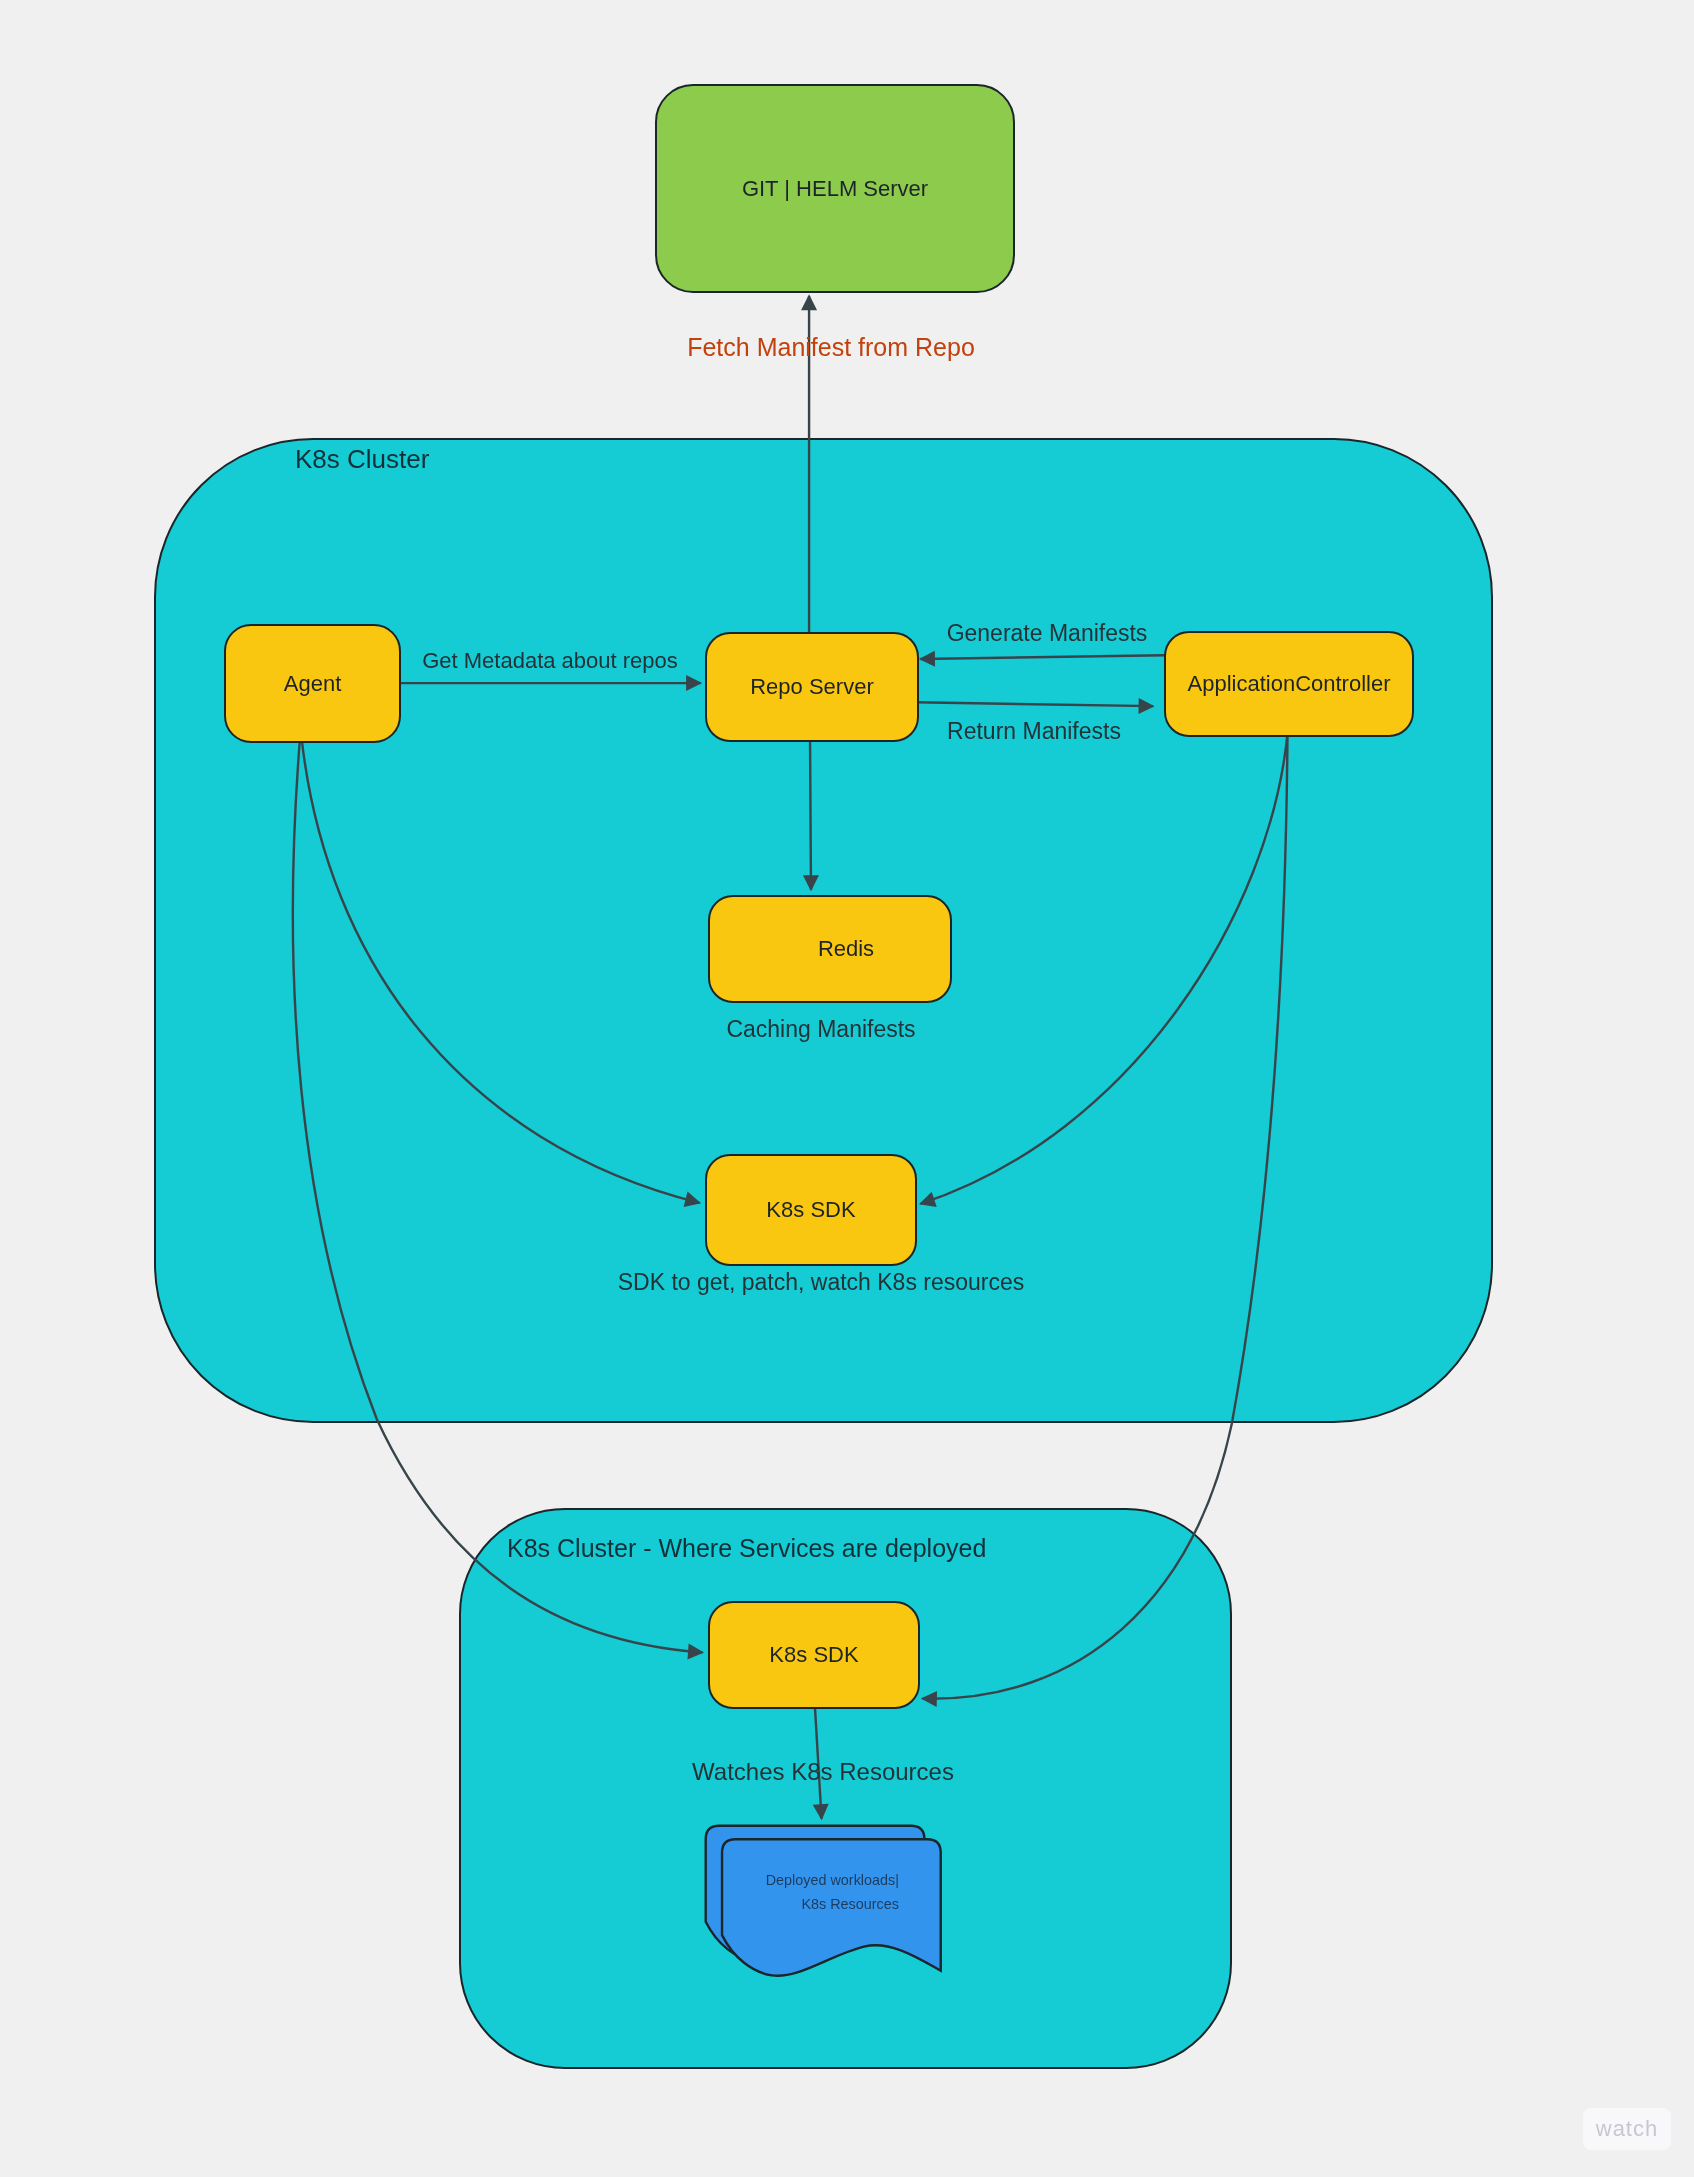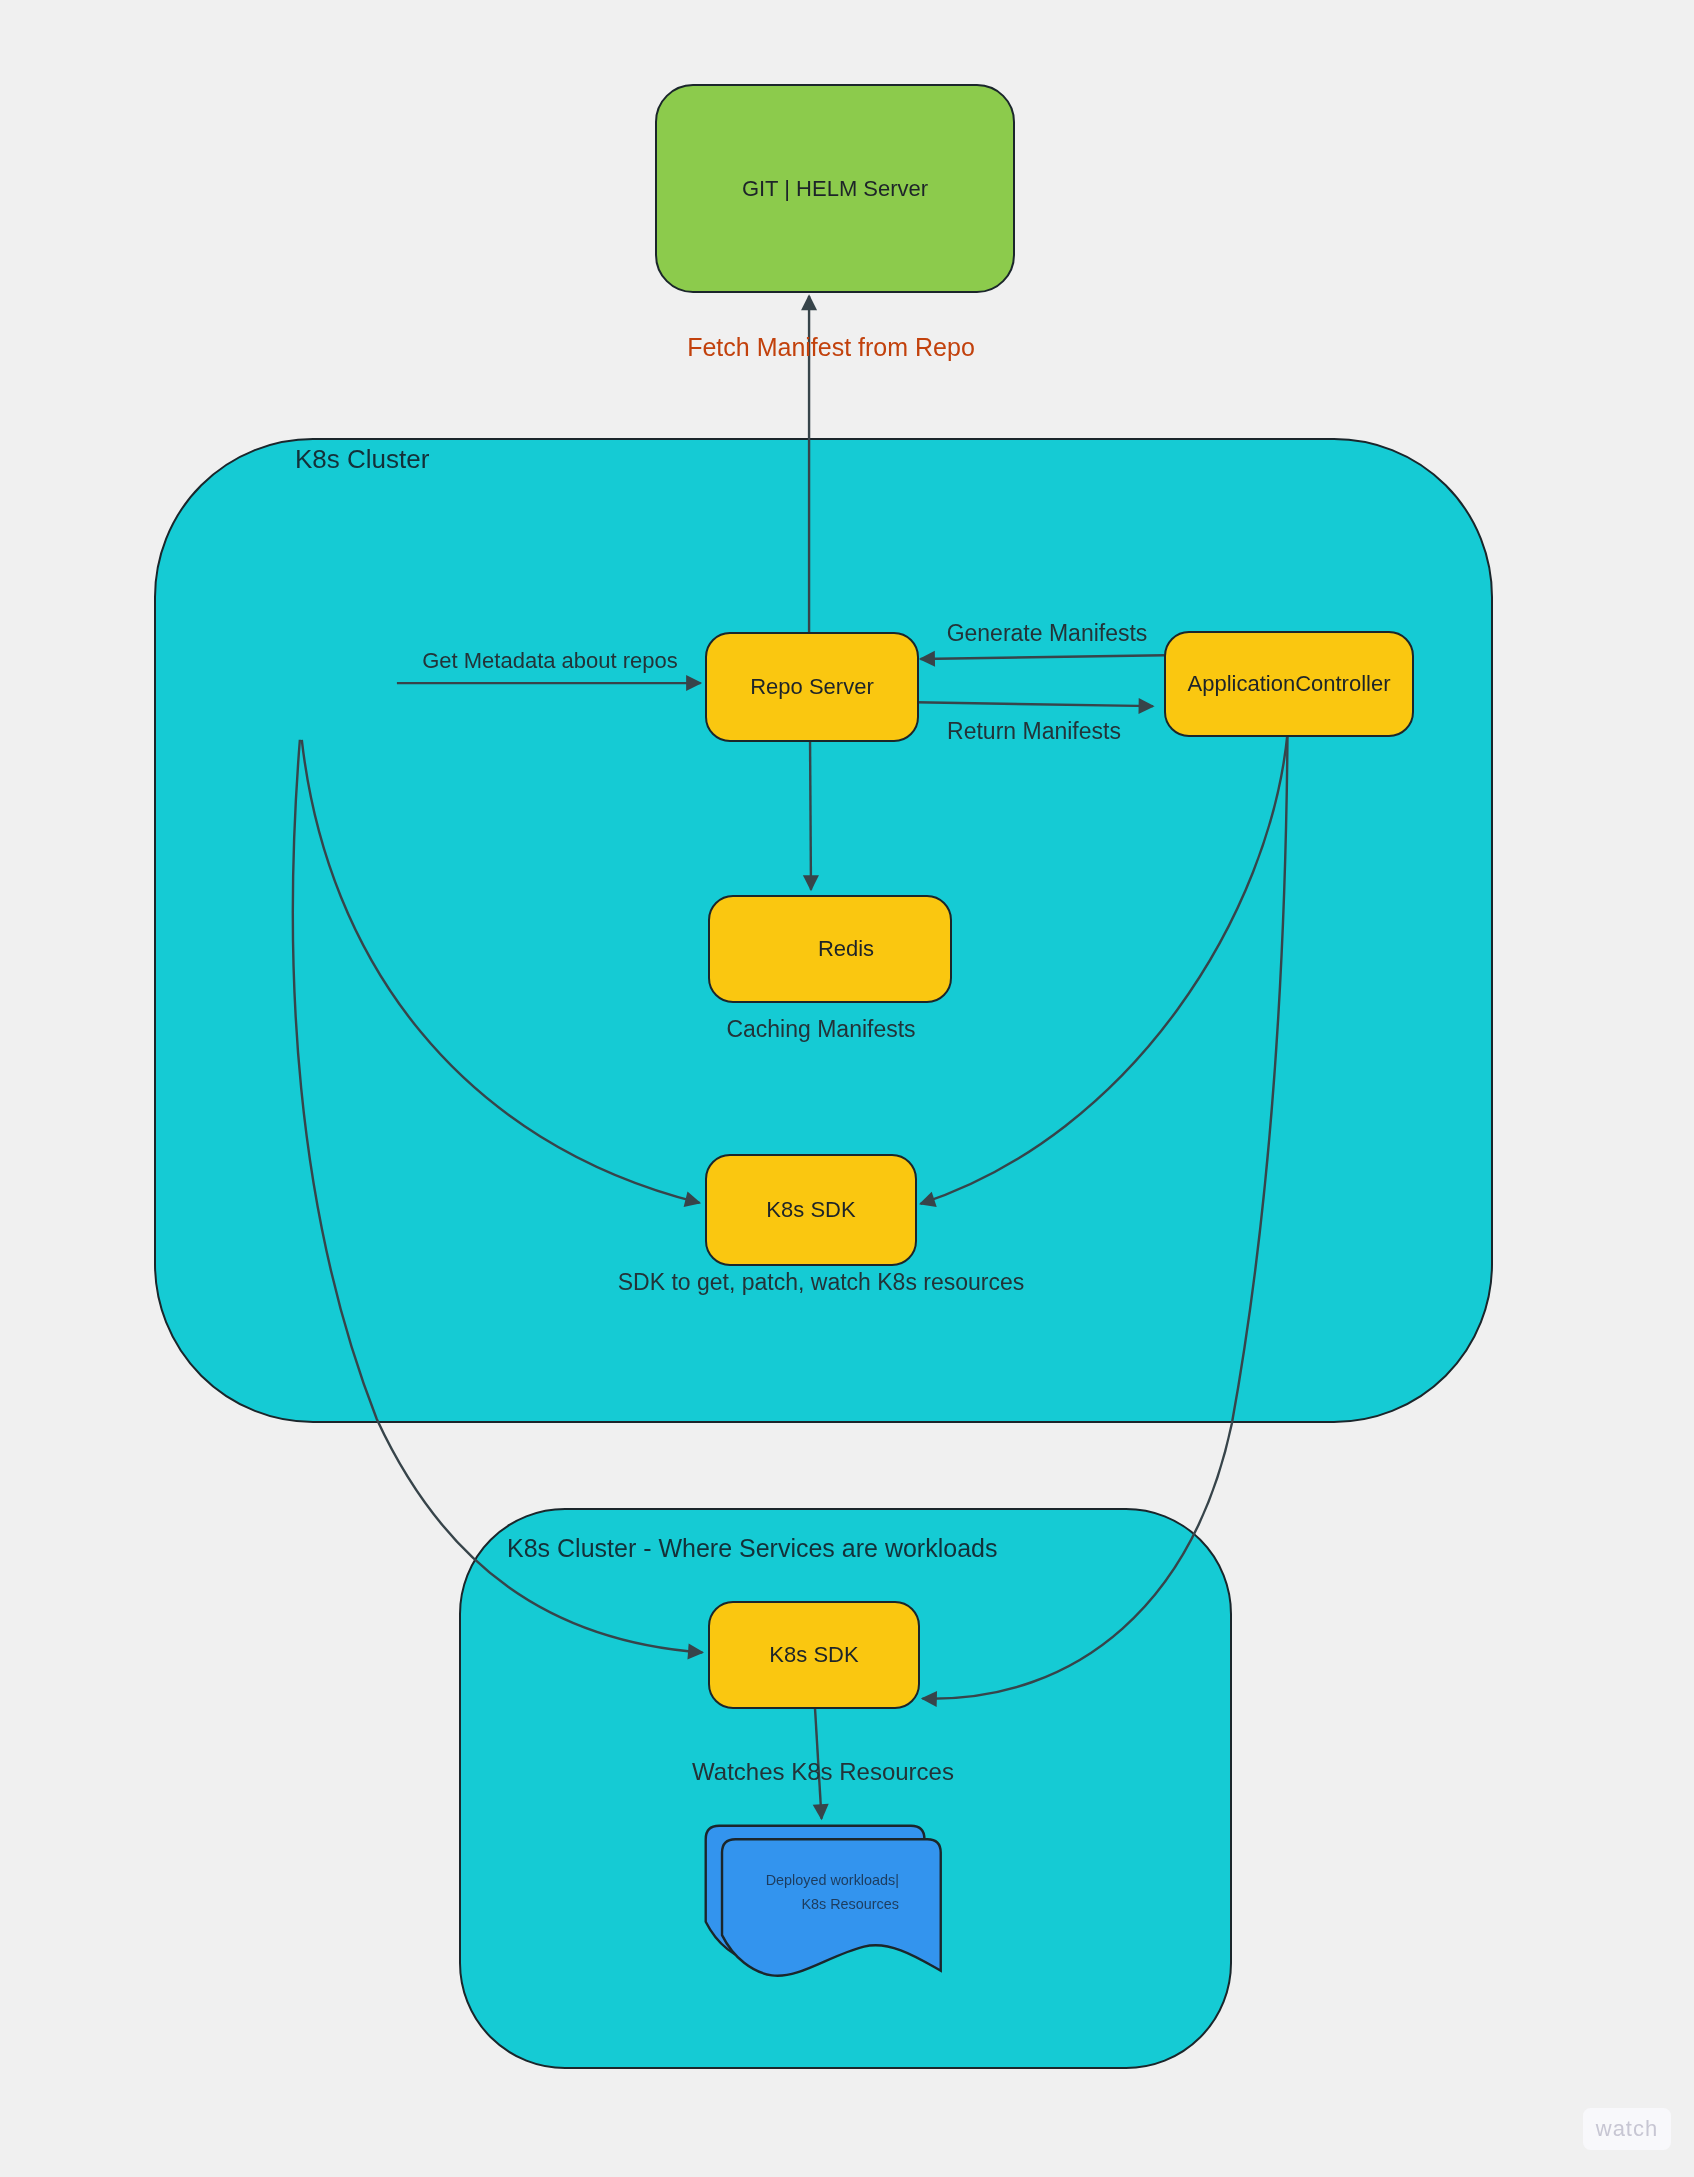--- a/index.html
+++ b/index.html
@@ -68,21 +68,21 @@
 </style>
 </head>
 <body>
 
 <div class="canvas">
 
   <div class="cluster" style="left:154px;top:438px;width:1335px;height:981px;border-radius:159px;"></div>
   <div class="cluster" style="left:459px;top:1508px;width:769px;height:557px;border-radius:106px;"></div>
 
   <div class="cluster-label" style="left:295px;top:444px;">K8s Cluster</div>
-  <div class="cluster-label" style="left:507px;top:1534px;font-size:25px;">K8s Cluster - Where Services are workloads</div>
+  <div class="cluster-label" style="left:507px;top:1534px;font-size:25px;">K8s Cluster - Where Services are deployed</div>
 
   <svg class="connectors" width="1695" height="2178" viewBox="0 0 1764 2267">
     <defs>
       <marker id="arrowhead" viewBox="0 0 12 12" refX="10" refY="6" markerUnits="userSpaceOnUse" markerWidth="20" markerHeight="20" orient="auto-start-reverse">
         <path d="M1 1 L11 6 L1 11 Z"></path>
       </marker>
     </defs>
     <path class="connector" d="M 842 658 L 842 308" marker-end="url(#arrowhead)"></path>
     <path class="connector" d="M 413 711 L 729 711" marker-end="url(#arrowhead)"></path>
     <path class="connector" d="M 1212 682 L 958 686" marker-end="url(#arrowhead)"></path>
@@ -92,20 +92,23 @@
     <path class="connector" d="M 1340 763 C 1322 950 1180 1180 958 1253" marker-end="url(#arrowhead)"></path>
     <path class="connector" d="M 312 770 C 293 1010 308 1262 392 1477 C 462 1628 570 1708 731 1720" marker-end="url(#arrowhead)"></path>
     <path class="connector" d="M 1340 763 C 1338 1010 1322 1262 1282 1482 C 1243 1665 1125 1772 960 1768" marker-end="url(#arrowhead)"></path>
     <path class="connector" d="M 848 1775 L 855 1893" marker-end="url(#arrowhead)"></path>
   </svg>
 
   <div class="node git" style="left:655px;top:84px;width:356px;height:205px;border-radius:38px;">
     <span>GIT | HELM Server</span>
   </div>
 
+  <div class="node" style="left:224px;top:624px;width:173px;height:115px;border-radius:27px;">
+    <span>Agent</span>
+  </div>
 
   <div class="node" style="left:705px;top:632px;width:210px;height:106px;border-radius:25px;">
     <span>Repo Server</span>
   </div>
 
   <div class="node" style="left:1164px;top:631px;width:246px;height:102px;border-radius:25px;">
     <span>ApplicationController</span>
   </div>
 
   <div class="node" style="left:708px;top:895px;width:208px;height:104px;border-radius:25px;padding-left:32px;">

